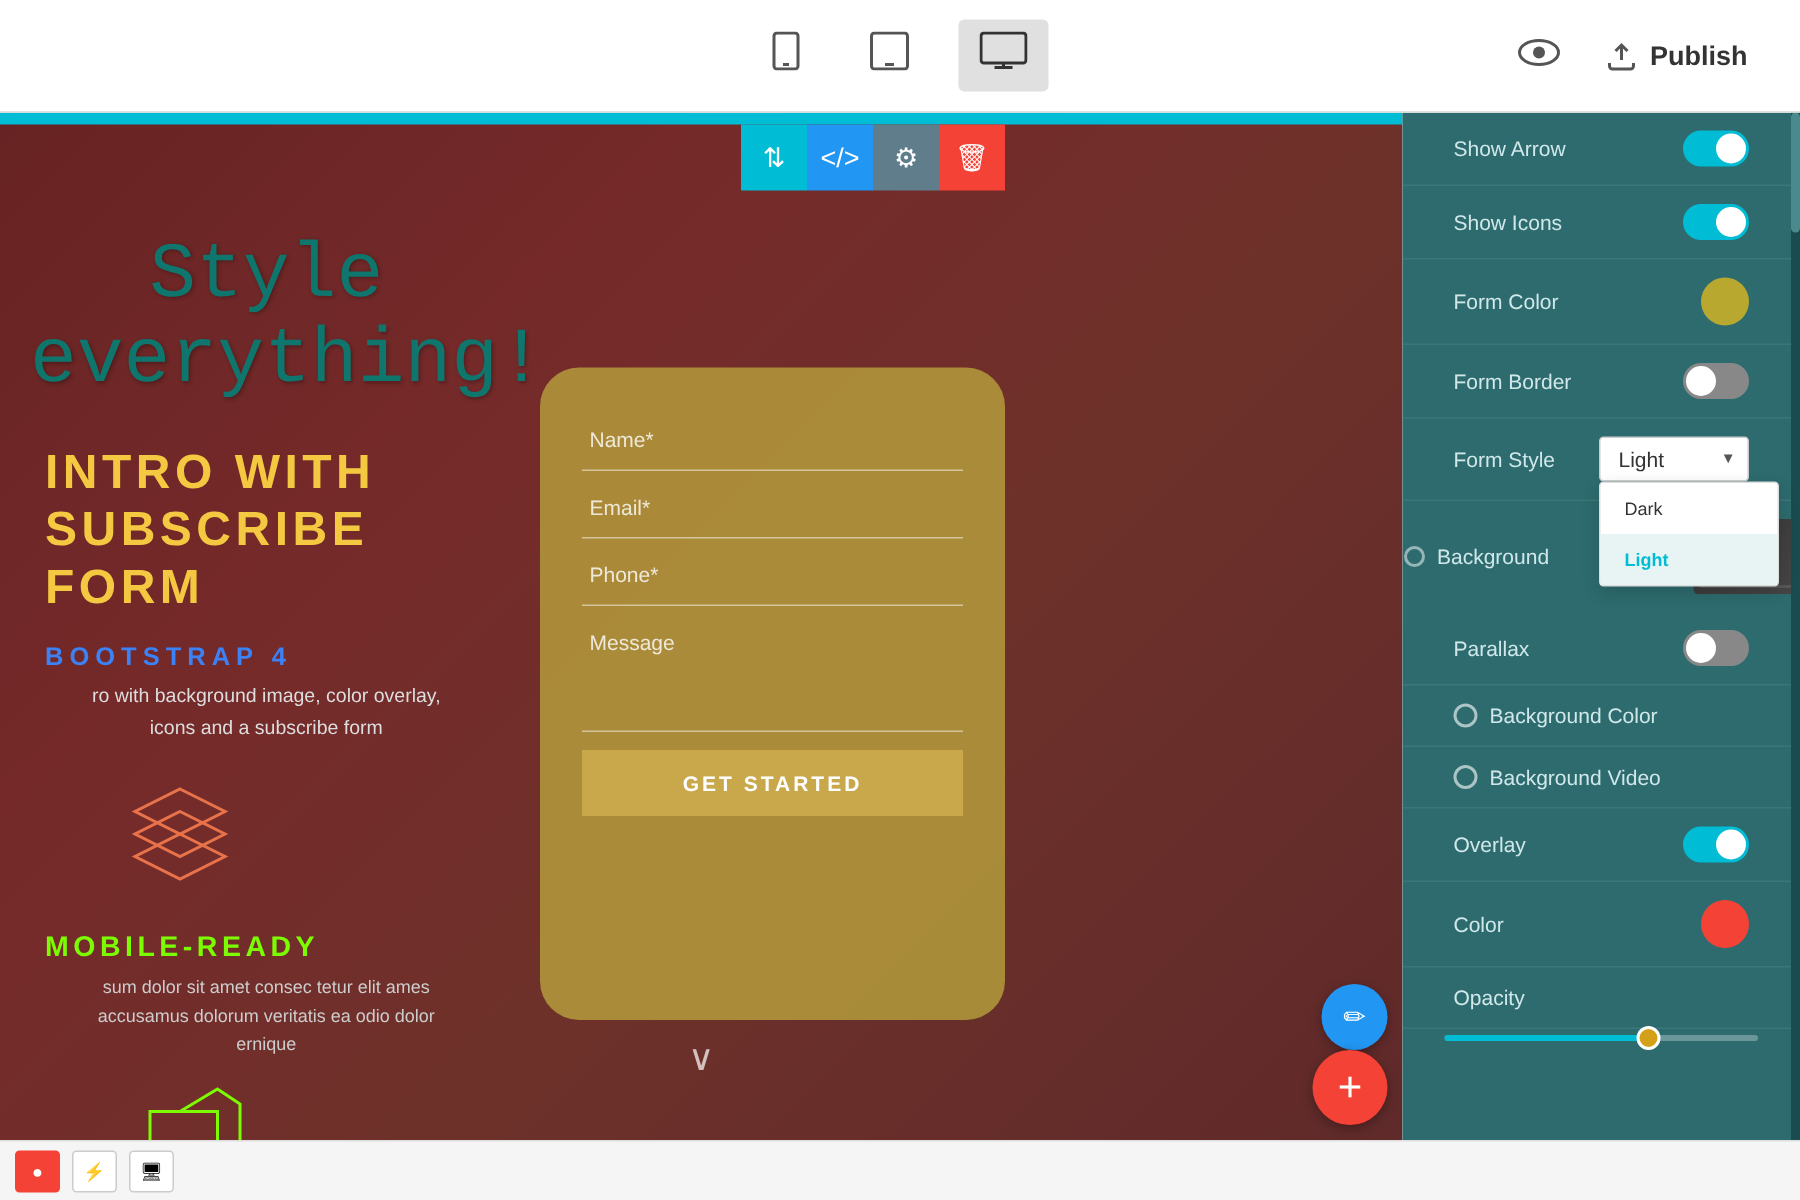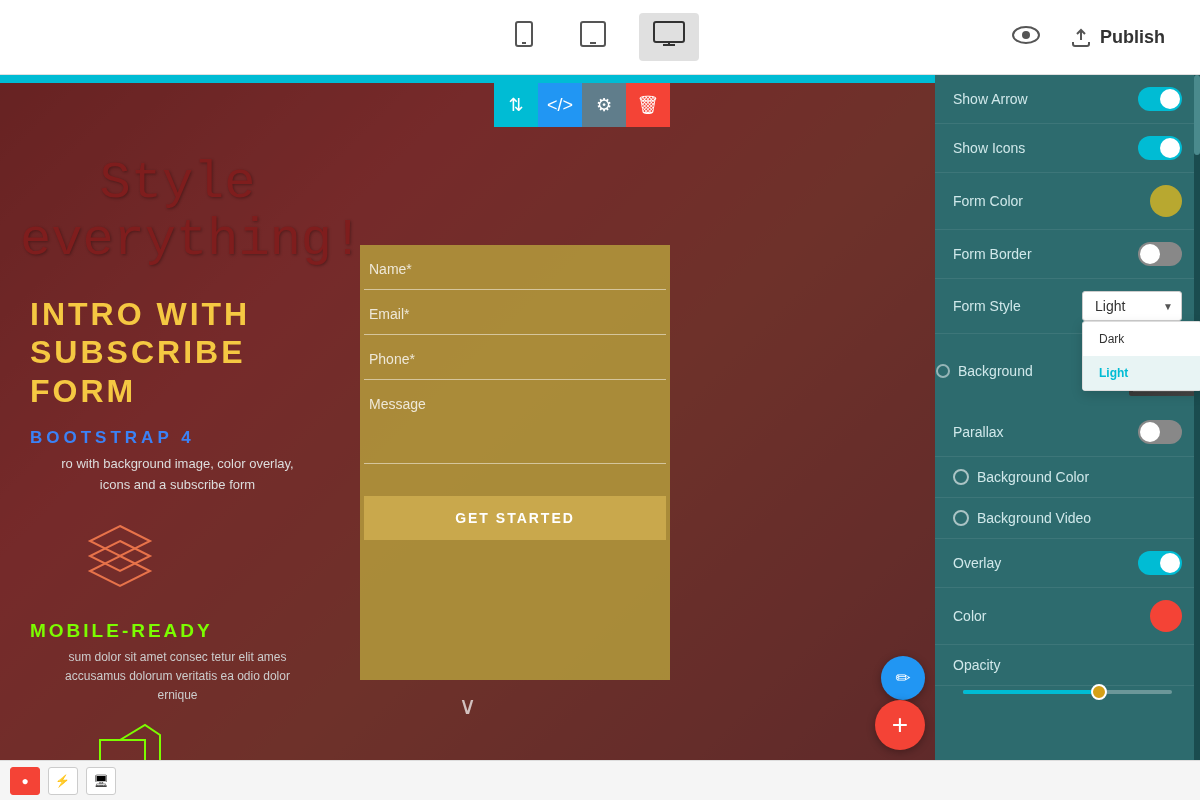--- a/index.html
+++ b/index.html
@@ -127,55 +127,56 @@
       top: 60px;
       left: 0;
       right: 580px;
       z-index: 5;
       text-align: center;
       padding: 20px;
     }
     .hero-title {
       font-family: 'Courier New', monospace;
       font-size: 52px;
-      color: #7f1d1d;
+      color: #0f766e;
       font-weight: normal;
       line-height: 1.1;
       text-shadow: 1px 1px 3px rgba(0,0,0,0.3);
     }
 
     
     .form-overlay {
       position: absolute;
       top: 170px;
       right: 265px;
       width: 310px;
       background: rgba(180, 155, 60, 0.85);
-      padding: 4px;
+      padding: 28px;
       z-index: 5;
       bottom: 80px;
+      border-radius: 26px;
     }
     .form-field {
       border-bottom: 1px solid rgba(255,255,255,0.5);
       padding: 12px 5px;
       color: rgba(255,255,255,0.8);
       font-size: 14px;
       margin-bottom: 4px;
     }
     .form-submit {
       background: #c9a84c;
       border: none;
       color: #fff;
       font-size: 14px;
       font-weight: bold;
       letter-spacing: 2px;
       padding: 14px 30px;
       width: 100%;
       cursor: pointer;
-      margin-top: 28px;
+      margin-top: 8px;
     }
 
     
     .down-arrow {
       position: absolute;
       bottom: 40px;
       left: 50%;
       transform: translateX(-50%);
       color: rgba(255,255,255,0.7);
       font-size: 24px;
@@ -193,21 +194,21 @@
       flex-shrink: 0;
     }
     .right-panel::-webkit-scrollbar { width: 6px; }
     .right-panel::-webkit-scrollbar-track { background: #1e5558; }
     .right-panel::-webkit-scrollbar-thumb { background: #4a8a8d; border-radius: 3px; }
 
     .panel-row {
       display: flex;
       align-items: center;
       justify-content: space-between;
-      padding: 12px 18px;
+      padding: 12px 34px;
       border-bottom: 1px solid rgba(255,255,255,0.08);
     }
     .panel-label {
       font-size: 14px;
       color: #d0e8ea;
     }
 
     
     .toggle {
       width: 44px;

